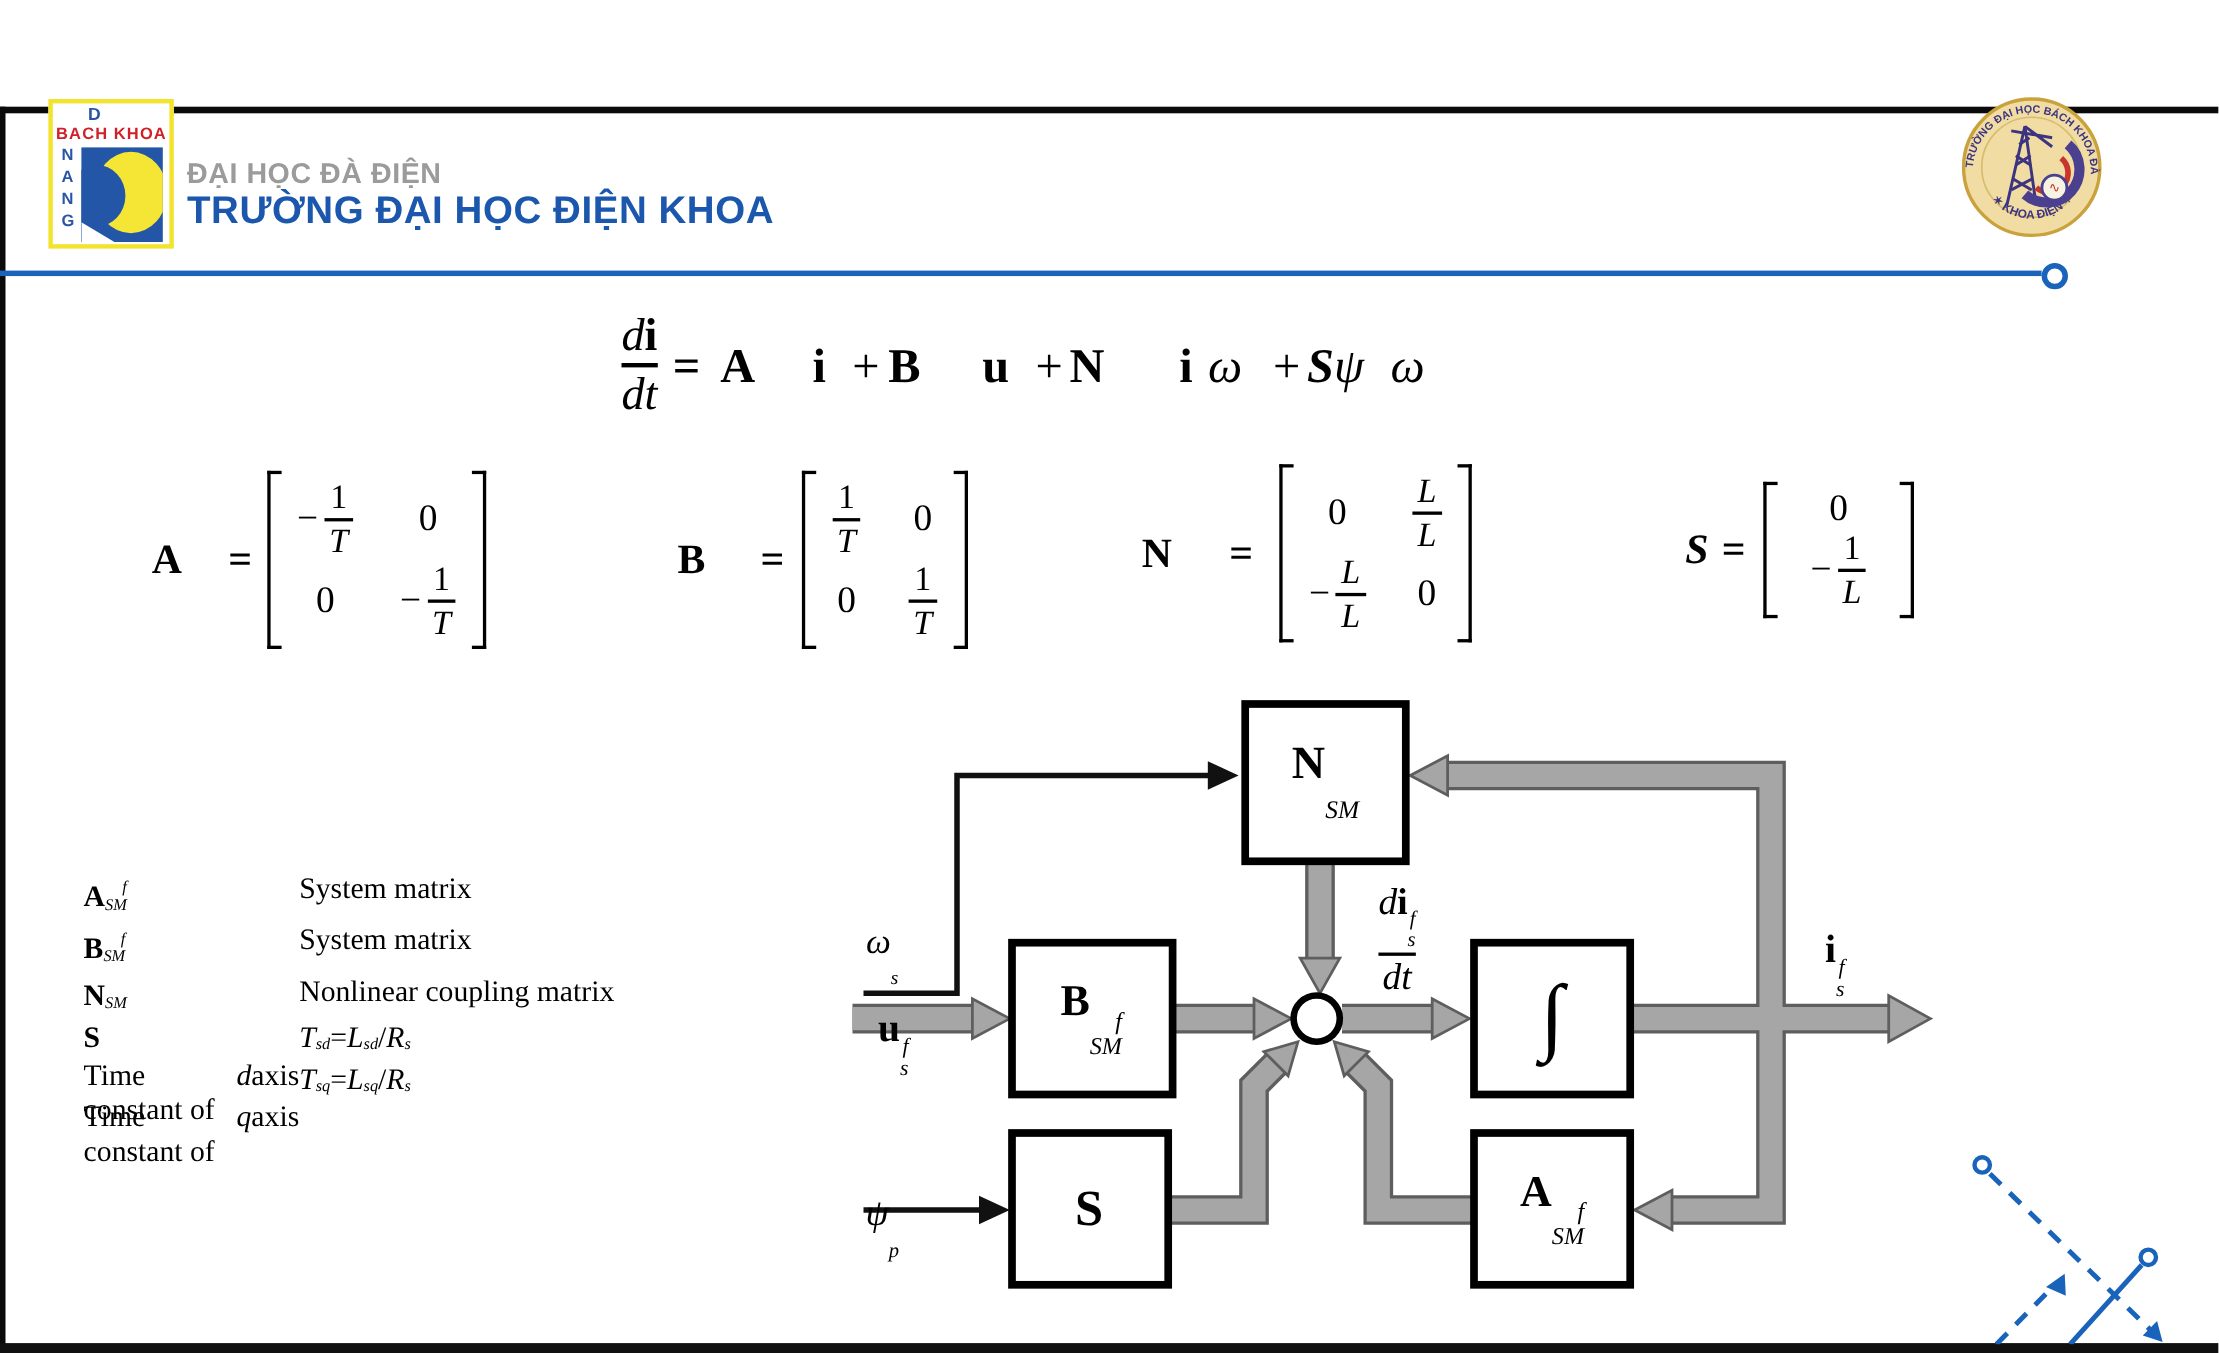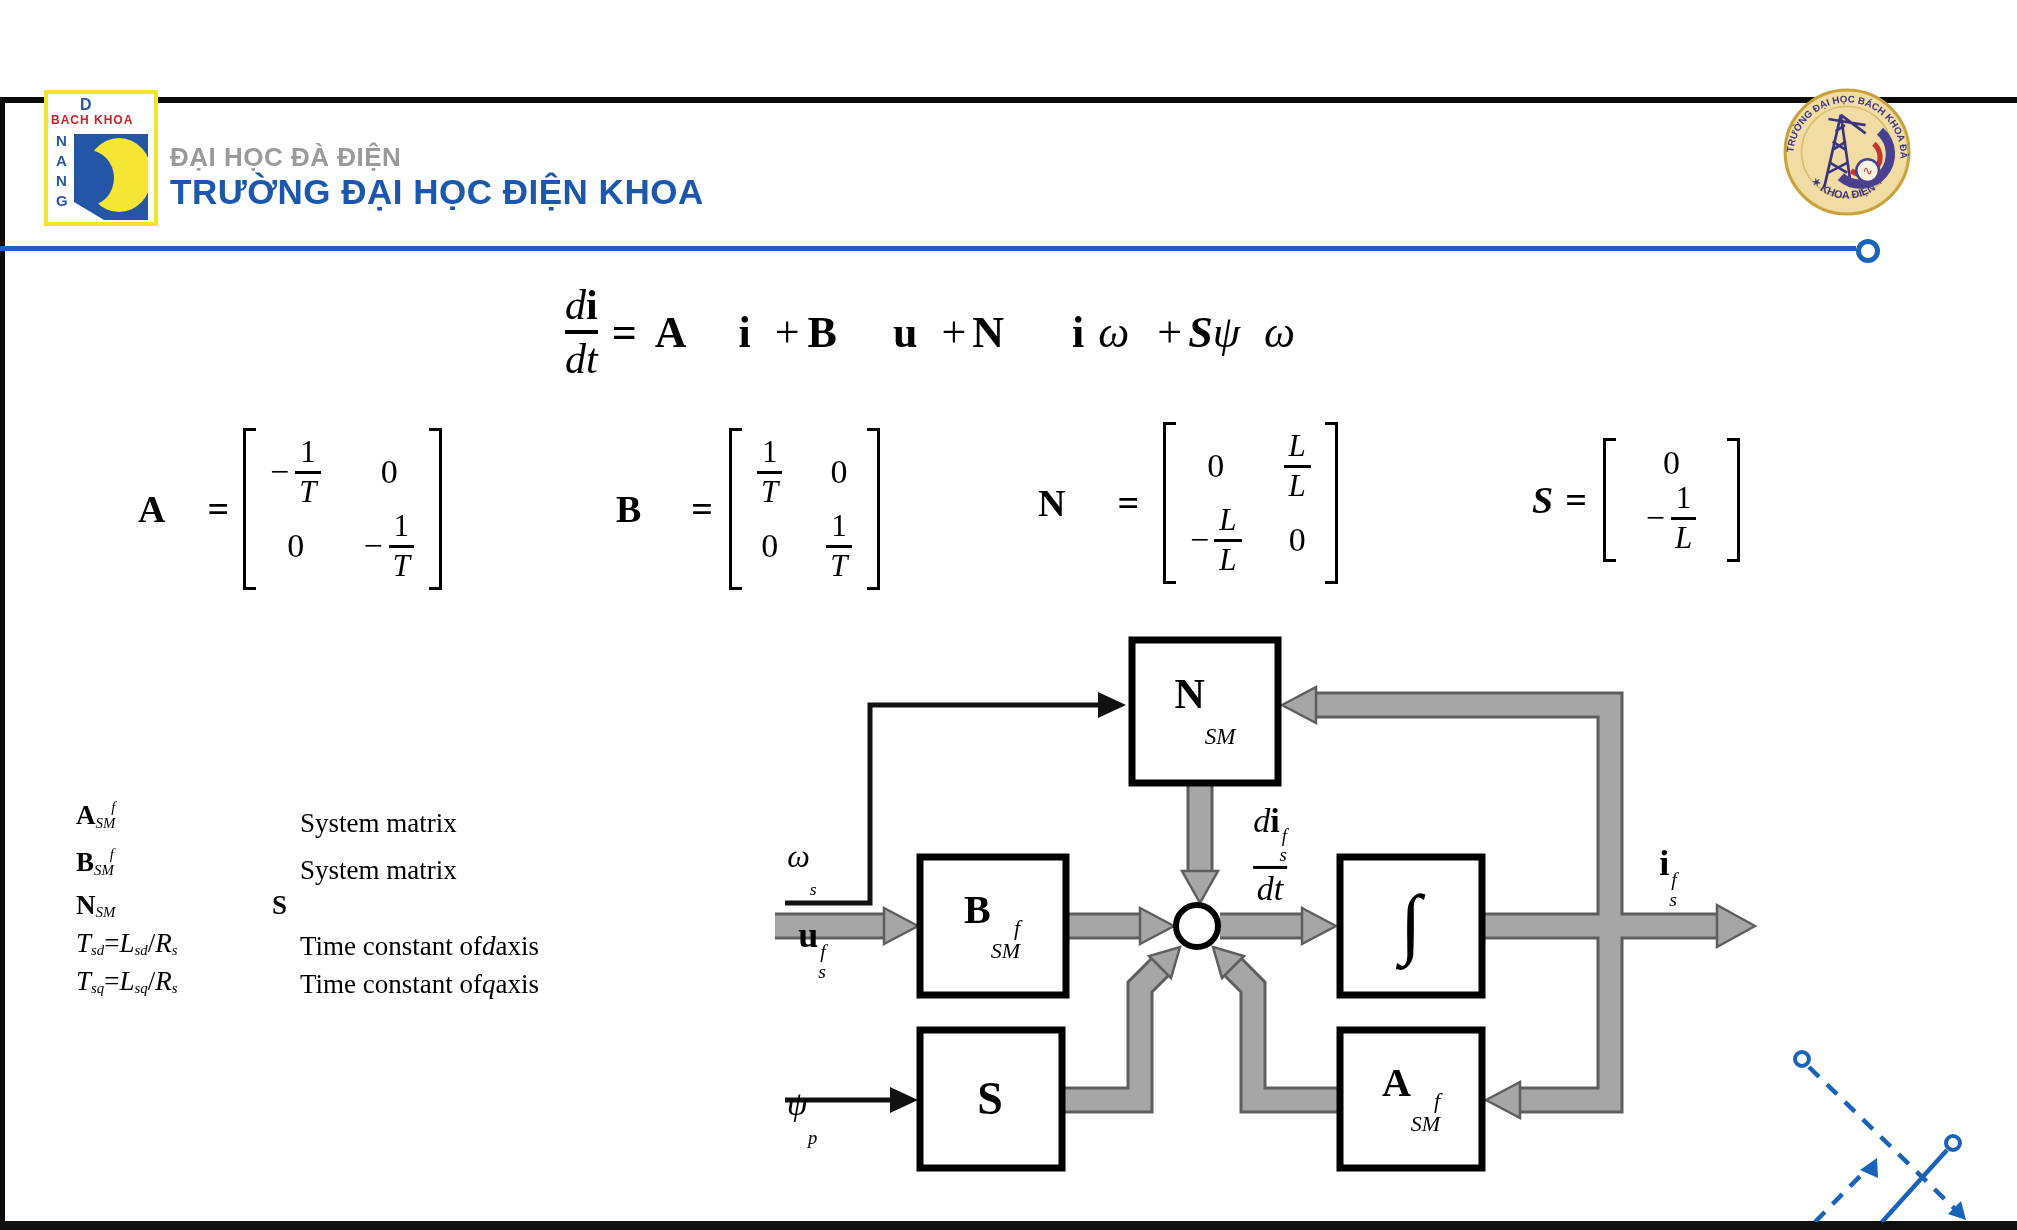--- a/index.html
+++ b/index.html
@@ -6,21 +6,21 @@
   .page{position:relative;width:2017px;height:1230px;background:#fff;overflow:hidden;
         font-family:"Liberation Serif",serif;color:#000;}
   
   .frame-top{position:absolute;left:0;top:97px;width:2017px;height:6px;background:#0a0a0a;}
   .frame-left{position:absolute;left:0;top:97px;width:5px;height:1133px;background:#0a0a0a;}
   .frame-bottom{position:absolute;left:0;top:1221px;width:2017px;height:9px;background:#101010;}
   
   .logo-left{position:absolute;left:44px;top:90px;width:114px;height:136px;background:#fff;
              border:4px solid #f2e32c;box-sizing:border-box;font-family:"Liberation Sans",sans-serif;}
   .logo-left .d{position:absolute;left:32px;top:2px;color:#2a55a5;font-weight:bold;font-size:16px;}
-  .logo-left .bk{position:absolute;left:3px;top:19px;color:#cf2127;font-weight:bold;font-size:12px;letter-spacing:1px;white-space:nowrap;}
+  .logo-left .bk{position:absolute;left:3px;top:19px;color:#cf2127;font-weight:bold;font-size:15px;letter-spacing:1px;white-space:nowrap;}
   .logo-left .v{position:absolute;left:8px;color:#2a55a5;font-weight:bold;font-size:15px;}
   .logo-left .sq{position:absolute;left:26px;top:40px;width:74px;height:86px;background:#2456a8;overflow:hidden;}
   .logo-left .moon{position:absolute;left:12px;top:4px;width:66px;height:74px;background:#f5e636;border-radius:50%;}
   .logo-left .bite{position:absolute;left:-12px;top:16px;width:52px;height:56px;background:#2456a8;border-radius:50%;}
   .logo-left .swoosh{position:absolute;left:0;bottom:0;width:30px;height:24px;background:#fff;
                      clip-path:polygon(0 100%,0 25%,100% 100%);}
   .uni-name{position:absolute;left:170px;top:142px;font-family:"Liberation Sans",sans-serif;
             font-weight:bold;font-size:26px;color:#9b9b9b;letter-spacing:0.5px;}
   .school-name{position:absolute;left:170px;top:172px;font-family:"Liberation Sans",sans-serif;
             font-weight:bold;font-size:35px;color:#1a57ad;letter-spacing:0.5px;}
@@ -51,21 +51,21 @@
          padding:8px 14px;}
   .mcell{display:flex;align-items:center;font-size:34px;line-height:1;}
   .minus{margin-right:5px;}
   .mfrac{display:inline-flex;flex-direction:column;align-items:center;font-size:31px;line-height:1.05;}
   .mnum{padding:0 5px 2px;border-bottom:3px solid #000;}
   .mden{padding:2px 5px 0;}
   
   .legend{position:absolute;left:76px;top:792px;display:grid;grid-template-columns:196px auto;
           font-size:27px;row-gap:0;}
   .lsym{display:flex;align-items:center;}
-  .ldesc{display:flex;align-items:flex-end;margin-left:28px;}
+  .ldesc{display:flex;align-items:flex-start;}
   .lrow-h38{height:38px;} .lrow-h47{height:47px;}
   
   .diagram{position:absolute;left:770px;top:615px;width:1000px;height:600px;}
   .diagram svg{position:absolute;left:0;top:0;}
   .dlabel{position:absolute;transform:translate(-50%,-50%);white-space:nowrap;line-height:1;}
   .dfrac{display:flex;flex-direction:column;align-items:center;line-height:1.05;}
   .dbar{align-self:stretch;height:3px;background:#000;margin:2px 0;}
   .go{fill:none;stroke:#5e5e5e;stroke-width:27px;}
   .gi{fill:none;stroke:#a6a6a6;stroke-width:21px;}
   .gah{fill:#a6a6a6;stroke:#5e5e5e;stroke-width:2.5px;}
@@ -265,20 +265,23 @@
       </div>
       <div class="ldesc lrow-h47">
         <span>System matrix</span>
       </div>
       <div class="lsym lrow-h38">
         <span class="bold">N</span>
         <span class="ss">
           <span>&nbsp;</span>
           <span>SM</span>
         </span>
+      </div>
+      <div class="ldesc lrow-h38">
+        <span>Nonlinear coupling matrix</span>
       </div>
       <div class="lsym lrow-h38">
         <span class="bold">S</span>
       </div>
       <div class="lsym lrow-h38">
         <span class="ital">T</span>
         <span class="ss">
           <span>&nbsp;</span>
           <span>sd</span>
         </span>

